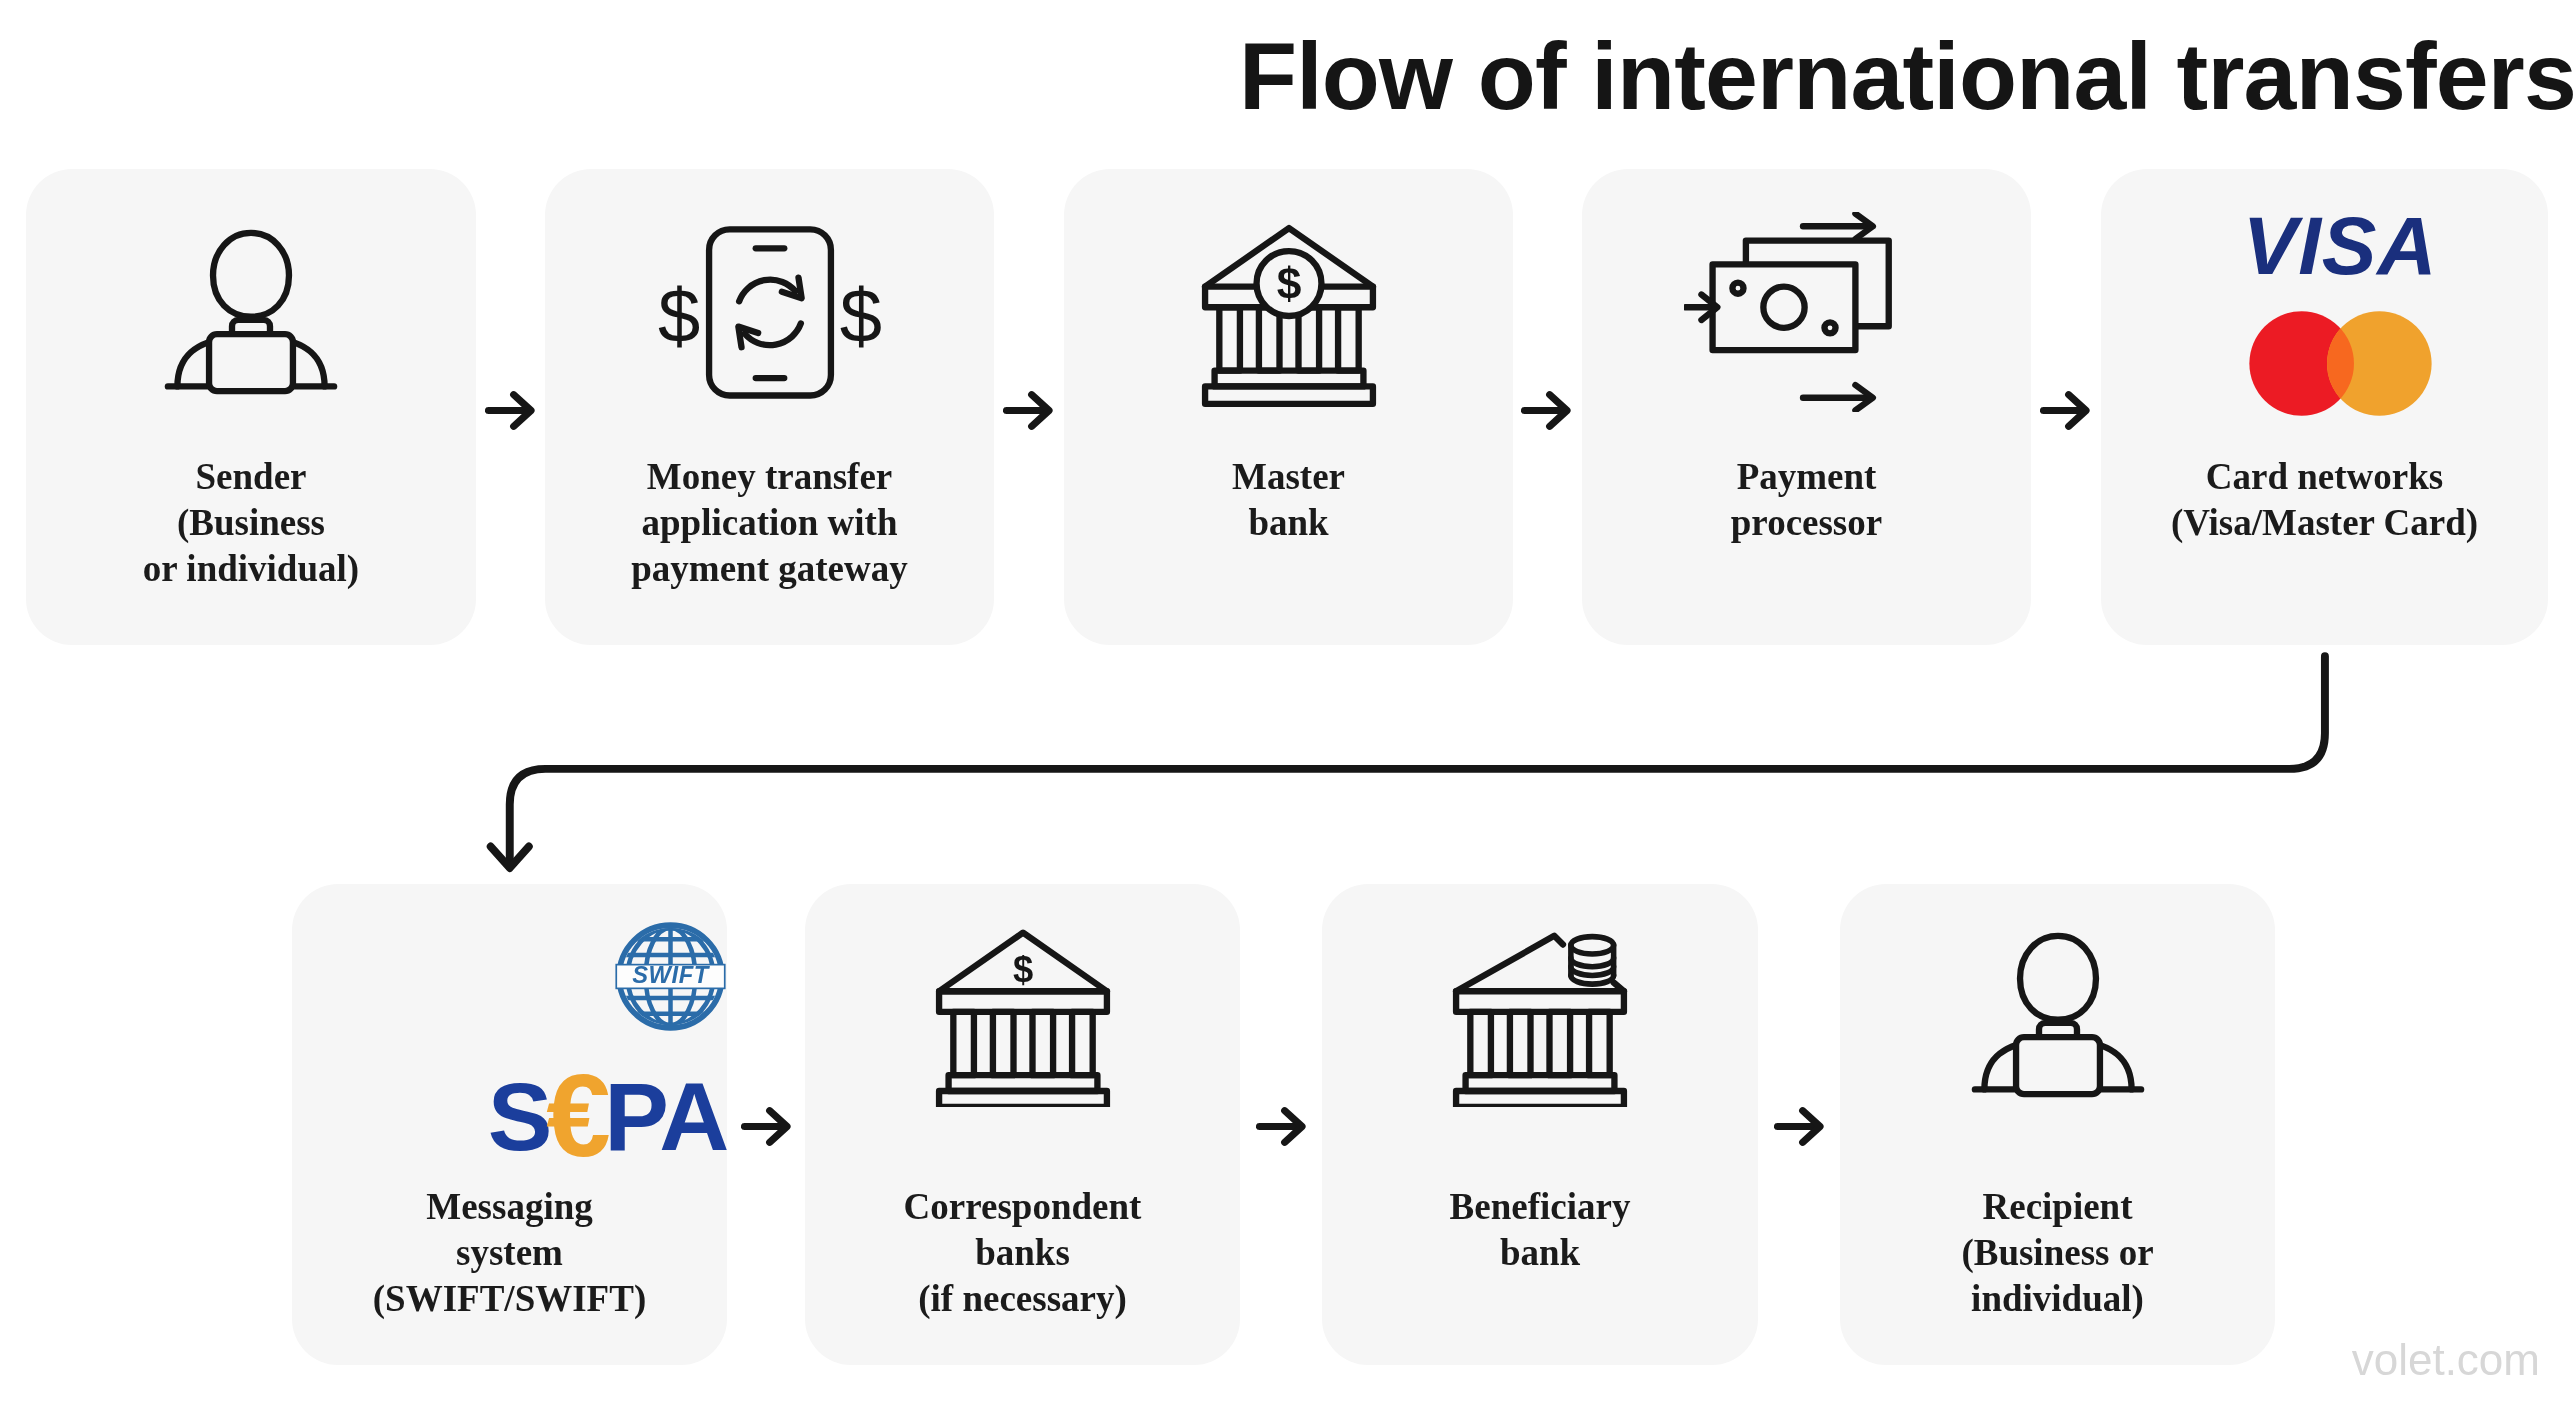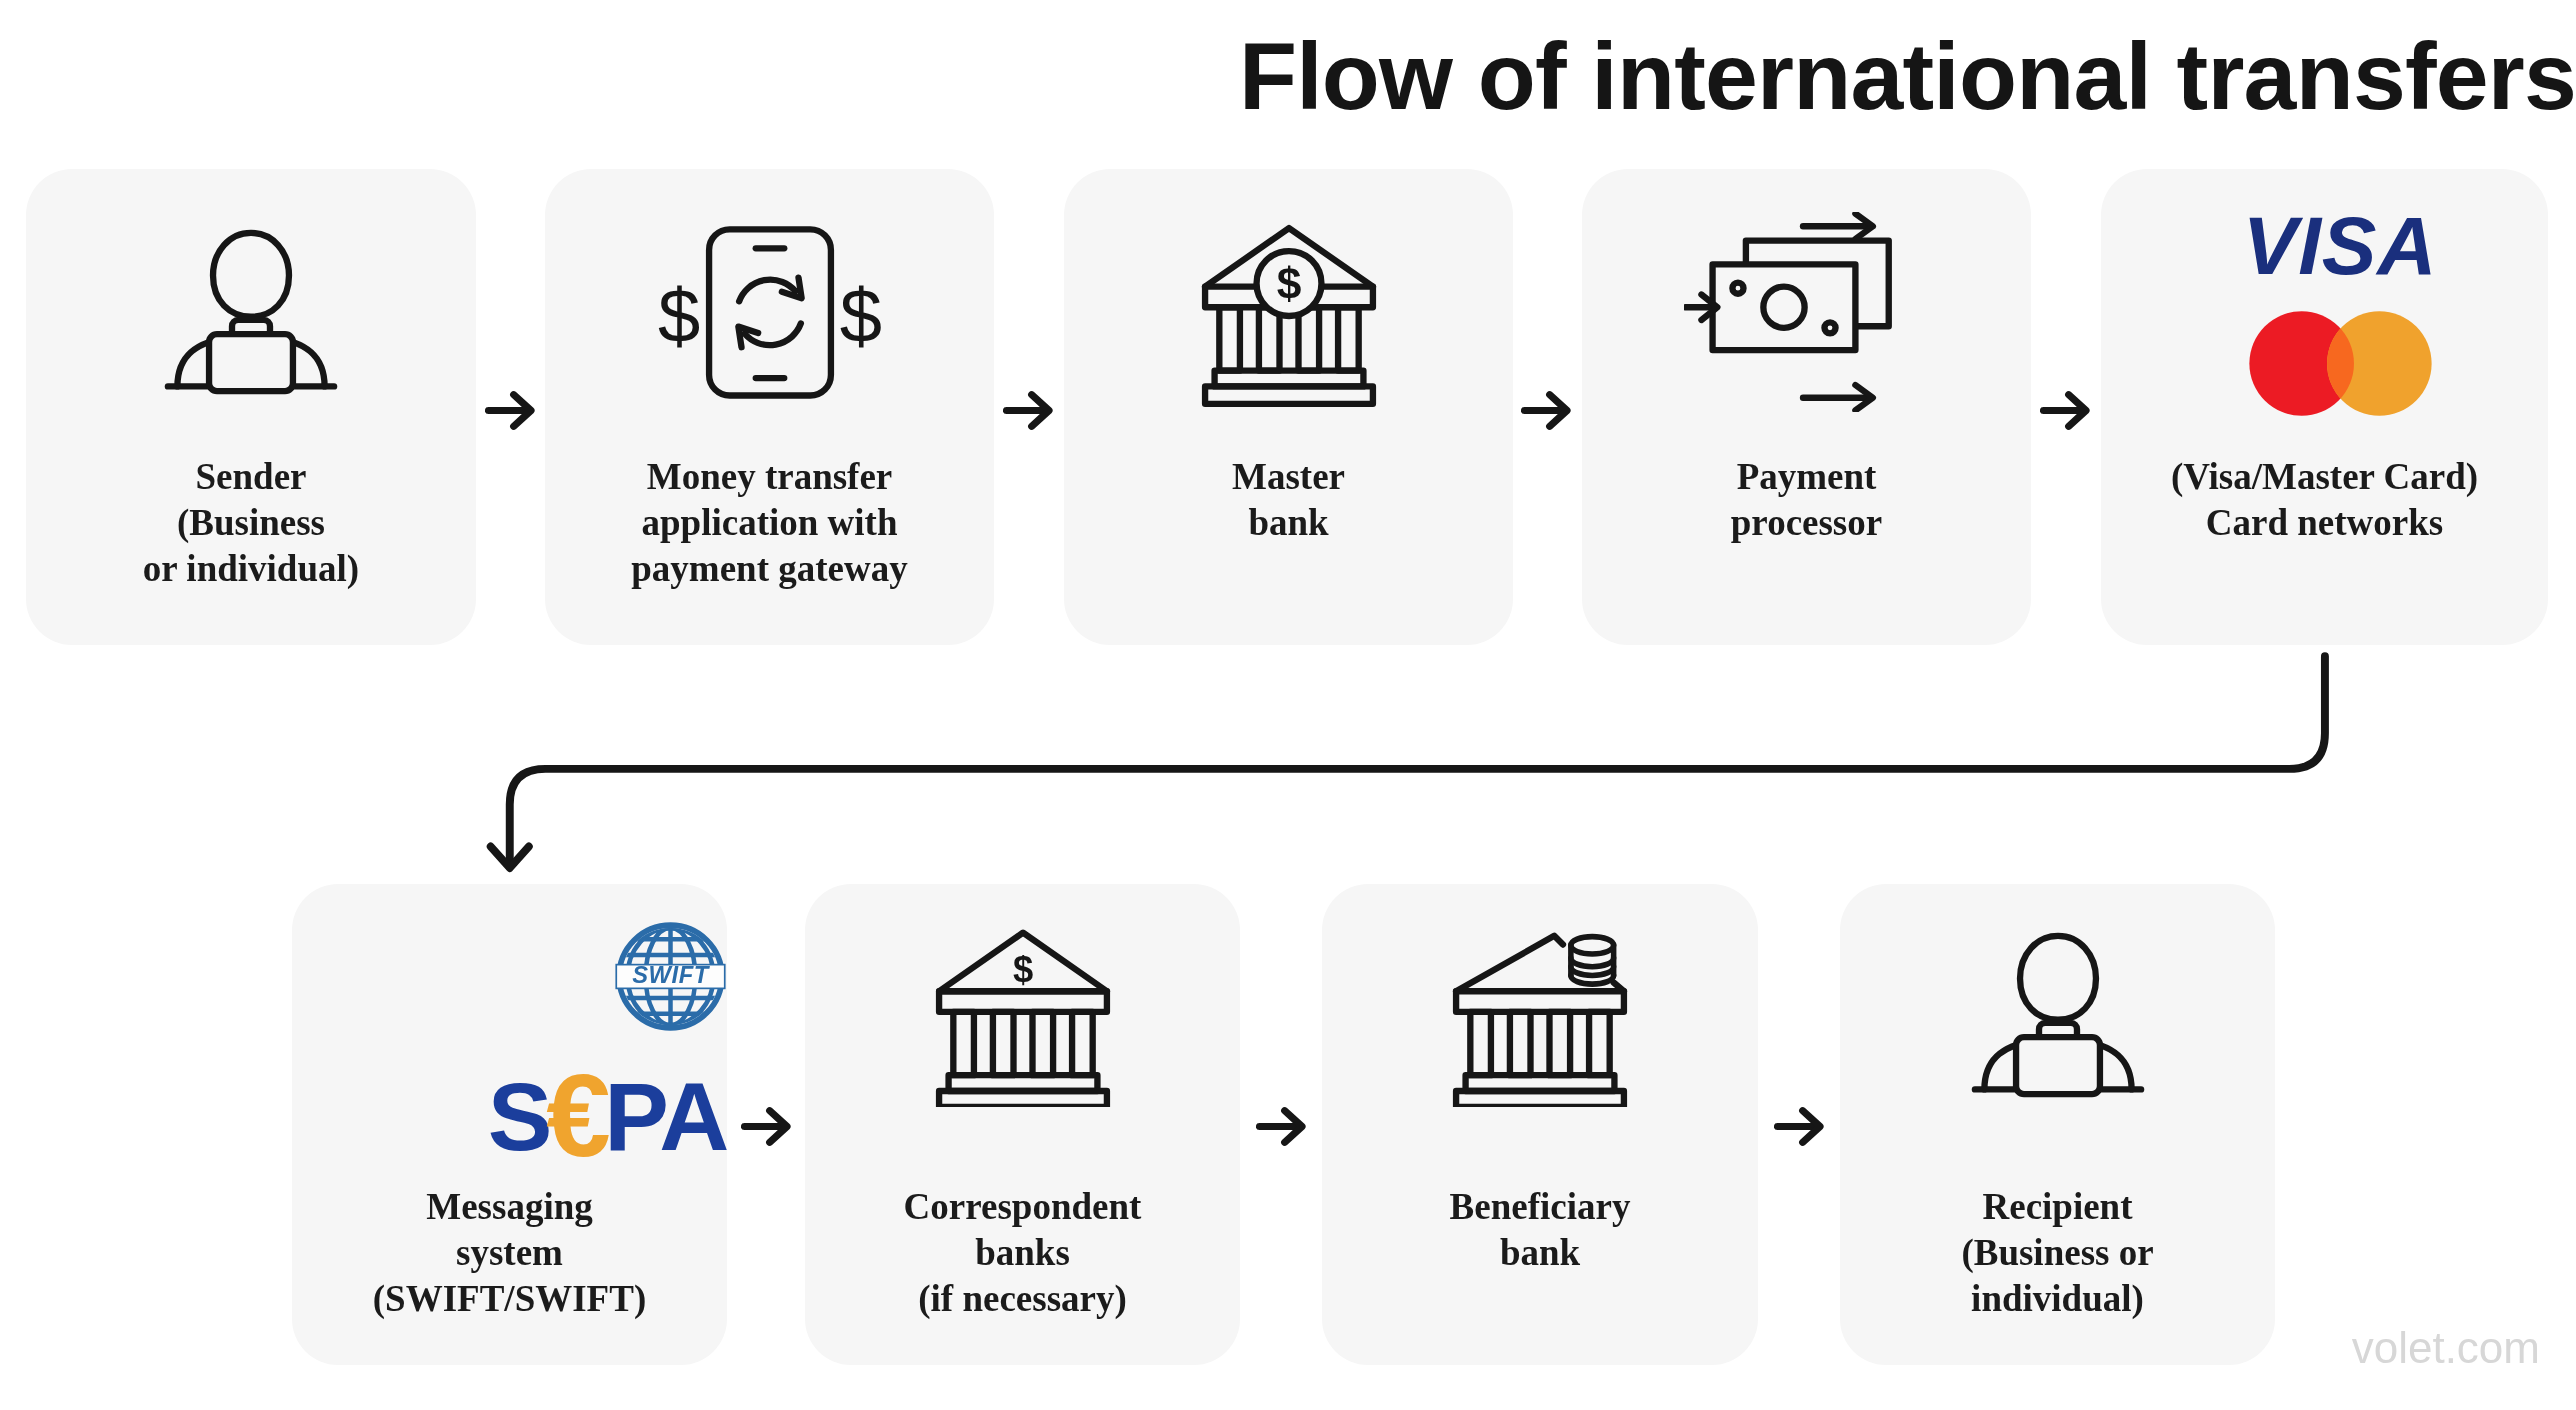--- a/index.html
+++ b/index.html
@@ -55,21 +55,21 @@
                 display:flex; flex-direction:column; align-items:flex-end; }
   .swift-line { stroke:var(--c-swift_blue,#2b6ca9); fill:none; }
   .swift-text { fill:var(--c-swift_blue,#2b6ca9); font-weight:bold;
                 font-style:italic; letter-spacing:1px; }
   .sepa-word  { margin-top:18px; line-height:119px; white-space:nowrap;
                 font-weight:bold; letter-spacing:-2.4px;
                 font-size:97px; color:var(--c-sepa_blue,#1b3e9c); }
   .sepa-euro  { font-size:116px; color:var(--c-sepa_orange,#f0a42e);
                 position:relative; top:5.5px; margin:0 -4px; }
 
-  .watermark { position:absolute; right:36px; bottom:38px;
+  .watermark { position:absolute; right:36px; bottom:26px;
                font-size:44px; color:var(--c-watermark,#d7d7d7); }
 </style>
 </head>
 <body>
 
 <div class="page">
 
   <div class="title">Flow of international transfers</div>
 
   <div class="card" style="left:26px;top:169px;width:450px;height:476px">
@@ -163,22 +163,22 @@
           <clipPath id="mc-clip">
               <circle cx="69" cy="70" r="66"></circle>
             </clipPath>
           <circle class="mc-red" cx="69" cy="70" r="66"></circle>
           <circle class="mc-orange" cx="167" cy="70" r="66"></circle>
           <circle class="mc-overlap" cx="167" cy="70" r="66" clip-path="url(#mc-clip)"></circle>
         </svg>
       </div>
     </div>
     <div class="lb lb1">
+      <div>Card networks</div>
       <div>(Visa/Master Card)</div>
-      <div>Card networks</div>
     </div>
   </div>
 
   <svg class="arrow-svg" style="left:485px;top:390px" width="51" height="41" viewBox="0 0 64 52">
     <path class="arr" d="M4,26 H52"></path>
       <path class="arr" d="M36,6 L58,26 L36,46"></path>
   </svg>
   <svg class="arrow-svg" style="left:1003px;top:390px" width="51" height="41" viewBox="0 0 64 52">
     <path class="arr" d="M4,26 H52"></path>
       <path class="arr" d="M36,6 L58,26 L36,46"></path>

